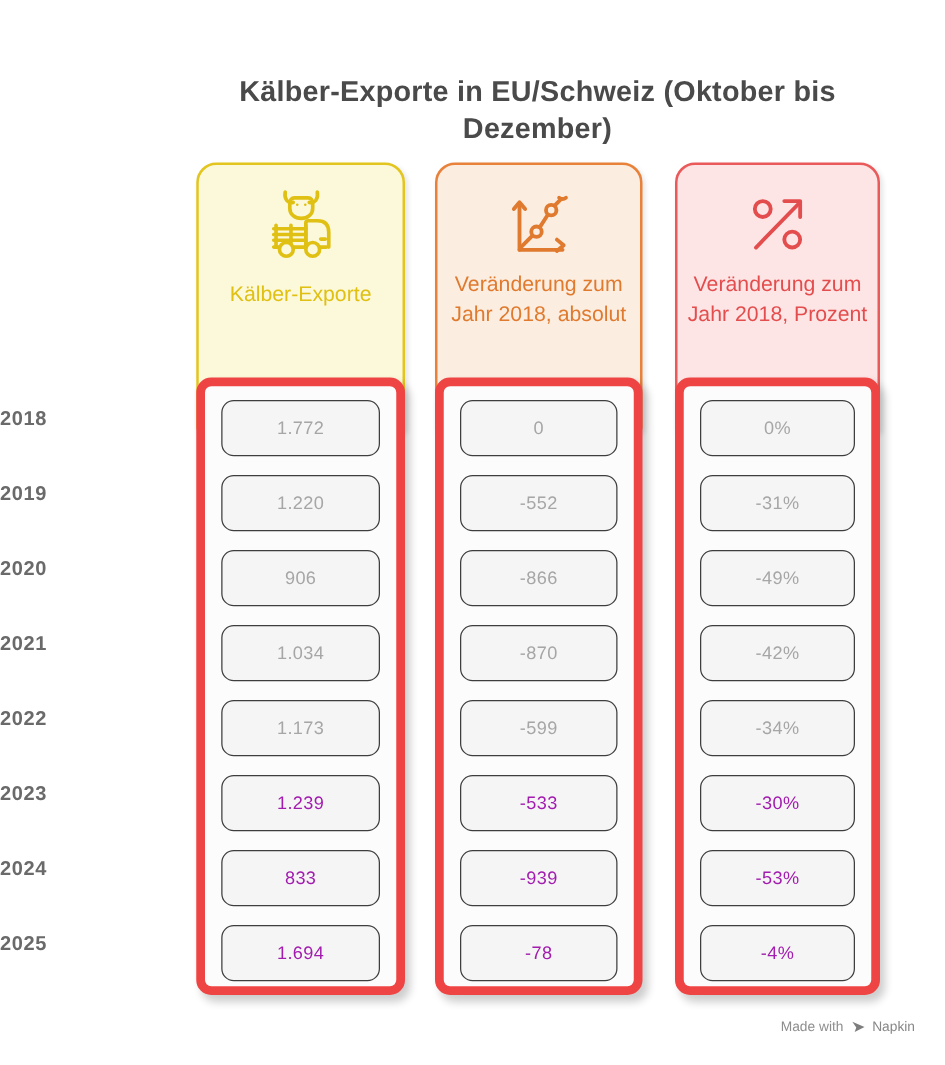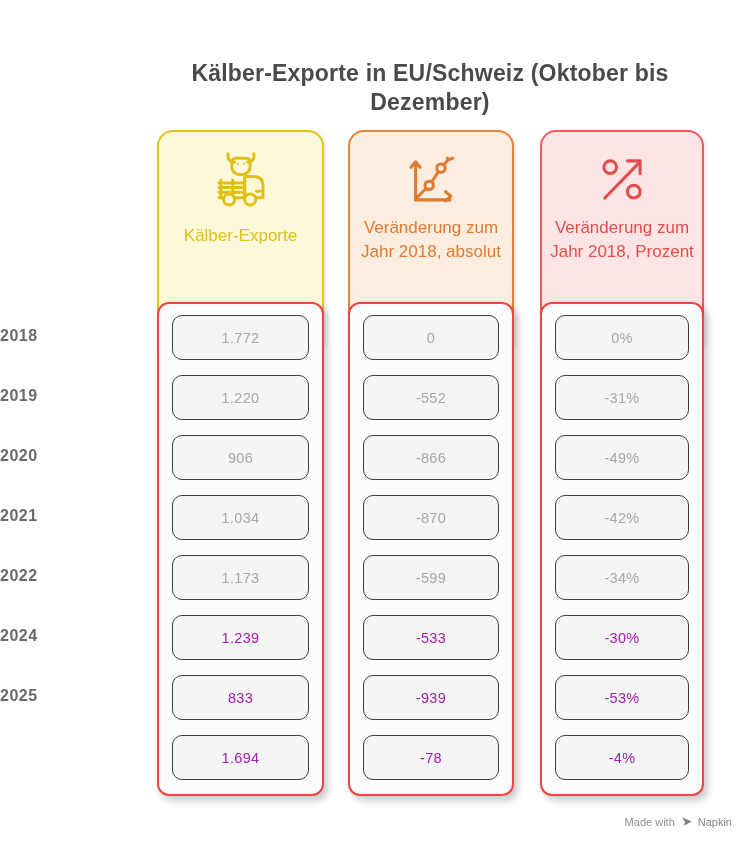--- a/index.html
+++ b/index.html
@@ -28,21 +28,21 @@
     display:flex; flex-direction:column; align-items:center;
     padding:18px 8px 0 8px; box-shadow:2px 2px 4px rgba(0,0,0,0.10);
   }
   .hicon { flex:0 0 auto; display:flex; align-items:center; justify-content:center; }
   .hlabel {
     margin-top:8px; font-size:17px; font-weight:500; text-align:center;
     line-height:24px;
   }
   .body {
     position:absolute; top:172px; left:0; right:0; height:494px;
-    background:#fcfcfc; border:2px solid #ef4444; border-radius:12px;
+    background:#fcfcfc; border:7px solid #ef4444; border-radius:12px;
     box-shadow:4px 5px 7px rgba(0,0,0,0.20);
     padding-top:11px;
   }
   .cell {
     height:45px; margin:0 13px 15px 13px;
     border:1.5px solid #3e3e3e; border-radius:10px; background:#f5f5f5;
     display:flex; align-items:center; justify-content:center;
     font-size:14.5px; color:#a6a6a6; letter-spacing:0.3px;
   }
   .cell.em { color:#a21caf; }
@@ -60,20 +60,21 @@
 <div class="canvas">
 
   <h1 class="title">Kälber-Exporte in EU/Schweiz (Oktober bis Dezember)</h1>
 
   <div class="years">
     <div class="year">2018</div>
     <div class="year">2019</div>
     <div class="year">2020</div>
     <div class="year">2021</div>
     <div class="year">2022</div>
+    <div class="year">2023</div>
     <div class="year">2024</div>
     <div class="year">2025</div>
   </div>
 
   <div class="col col-1" style="--bg: #FCF8DA; --border: #E3C51F; --text: #DFC013;">
     <div class="header">
       <div class="hicon">
         <svg width="68" height="66" viewBox="0 0 72 72" fill="none" stroke="currentColor" stroke-width="3.2" stroke-linecap="round" stroke-linejoin="round">
           <path d="M22,4 C21,10 24,14 29,13"></path>
           <path d="M50,4 C51,10 48,14 43,13"></path>

